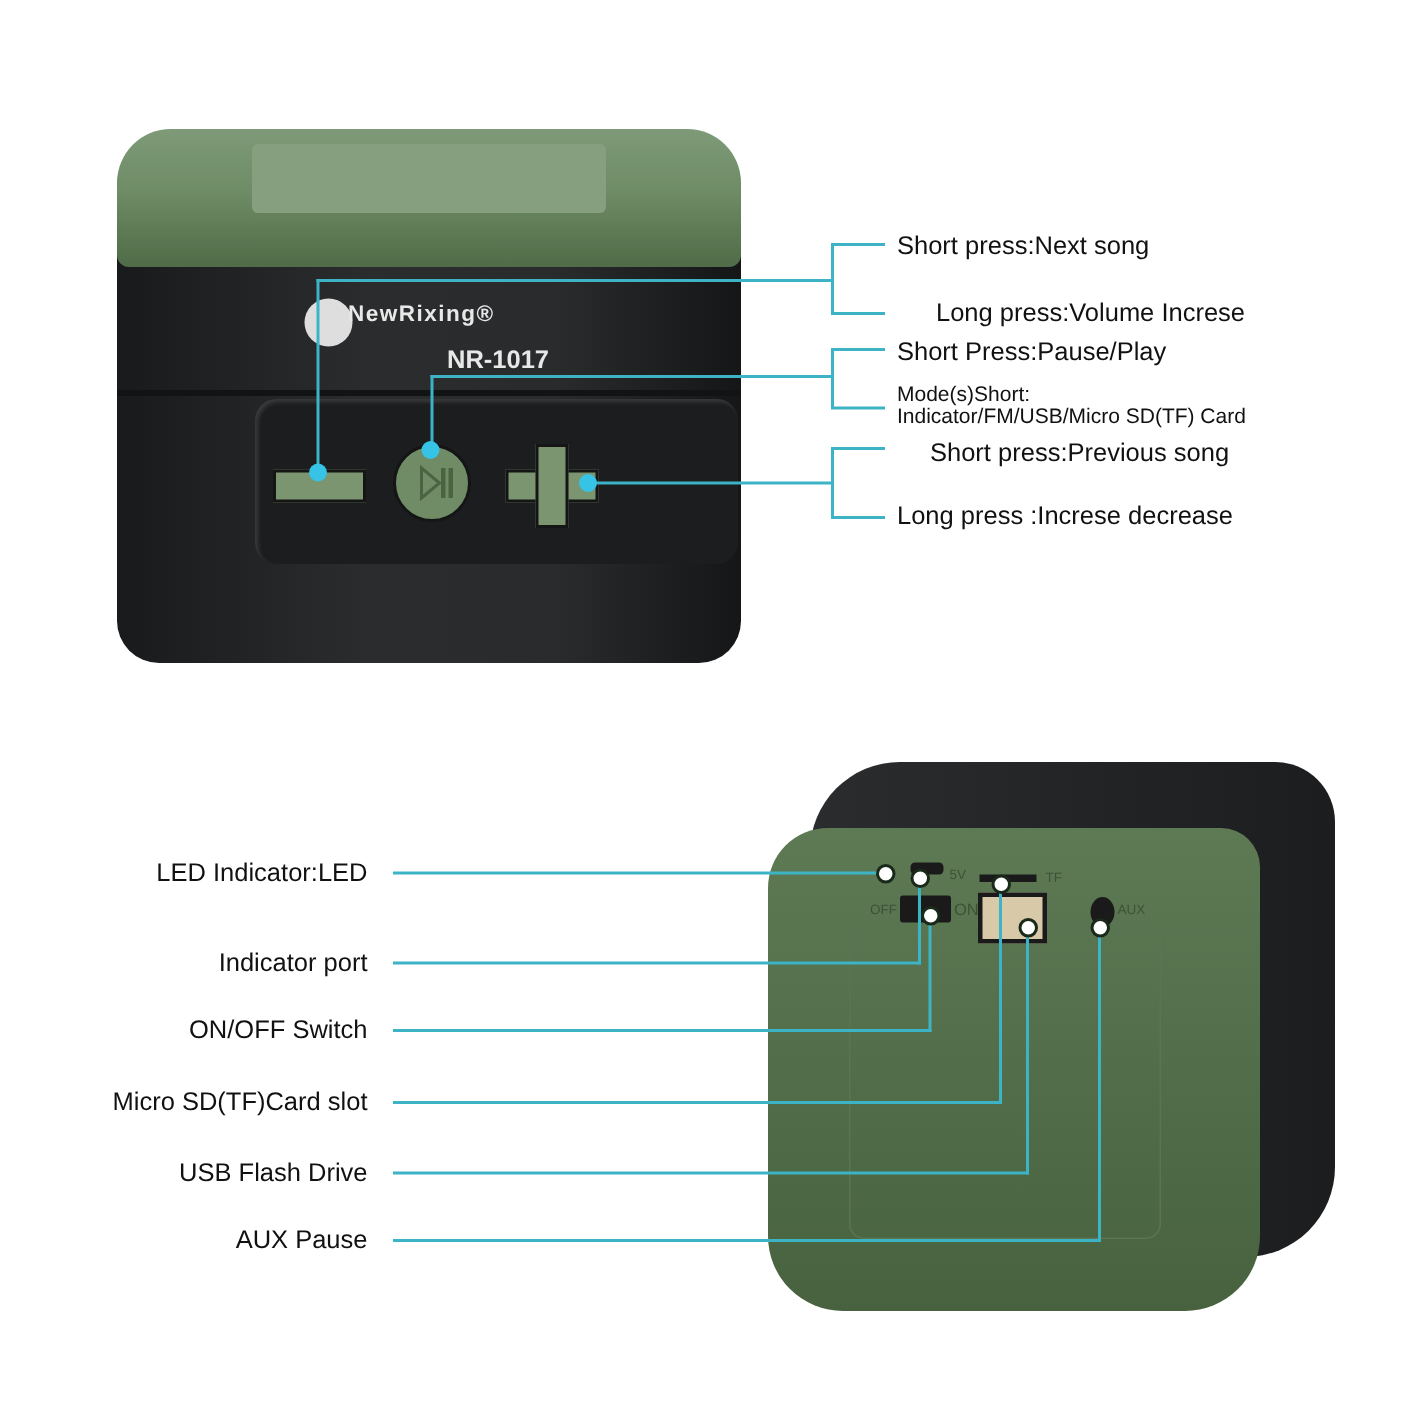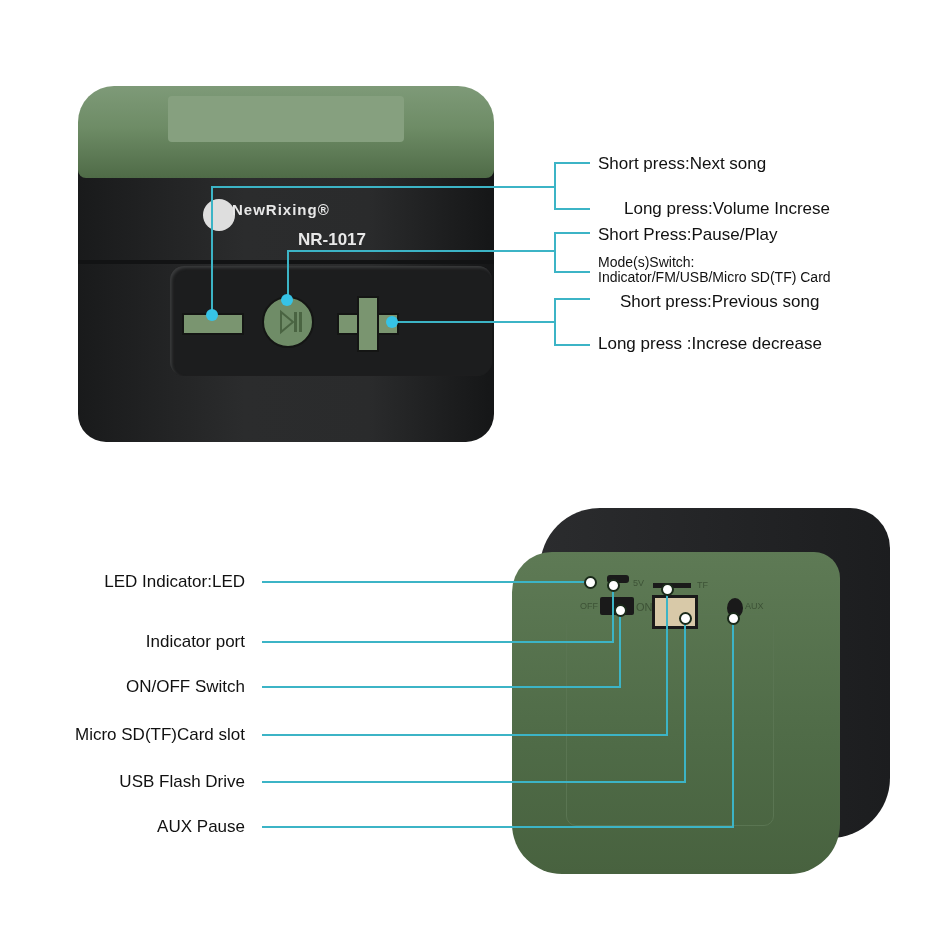--- a/index.html
+++ b/index.html
@@ -69,21 +69,21 @@
 
 <div class="line" style="left:390px;top:321px;width:165px;height:2px"></div>
 <div class="line" style="left:554px;top:298px;width:2px;height:47px"></div>
 <div class="line" style="left:554px;top:298px;width:36px;height:2px"></div>
 <div class="line" style="left:554px;top:344px;width:36px;height:2px"></div>
 <div class="dot" style="left:386px;top:316px"></div>
 
 <div class="label" style="left:598px;top:155px">Short press:Next song</div>
 <div class="label" style="left:624px;top:200px">Long press:Volume Increse</div>
 <div class="label" style="left:598px;top:226px">Short Press:Pause/Play</div>
-<div class="label small" style="left:598px;top:255px">Mode(s)Switch:</div>
+<div class="label small" style="left:598px;top:255px">Mode(s)Short:</div>
 <div class="label small" style="left:598px;top:270px">Indicator/FM/USB/Micro SD(TF) Card</div>
 <div class="label" style="left:620px;top:293px">Short press:Previous song</div>
 <div class="label" style="left:598px;top:335px">Long press :Increse decrease</div>
 
 <div class="abs s2-back"></div>
 <div class="abs s2-front"></div>
 <div class="abs s2-inset"></div>
 
 <div class="port" style="left:607px;top:575px;width:22px;height:8px;border-radius:3px"></div>
 <div class="port" style="left:600px;top:597px;width:34px;height:18px;border-radius:2px"></div>

